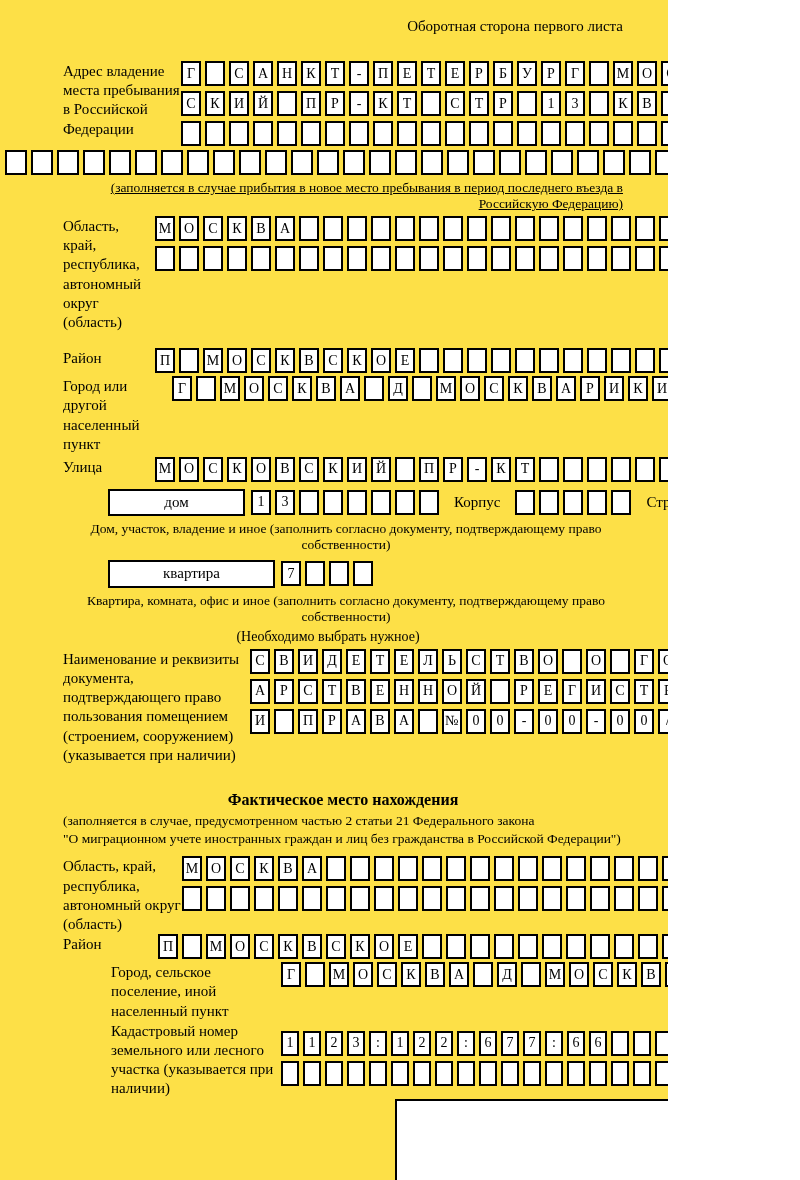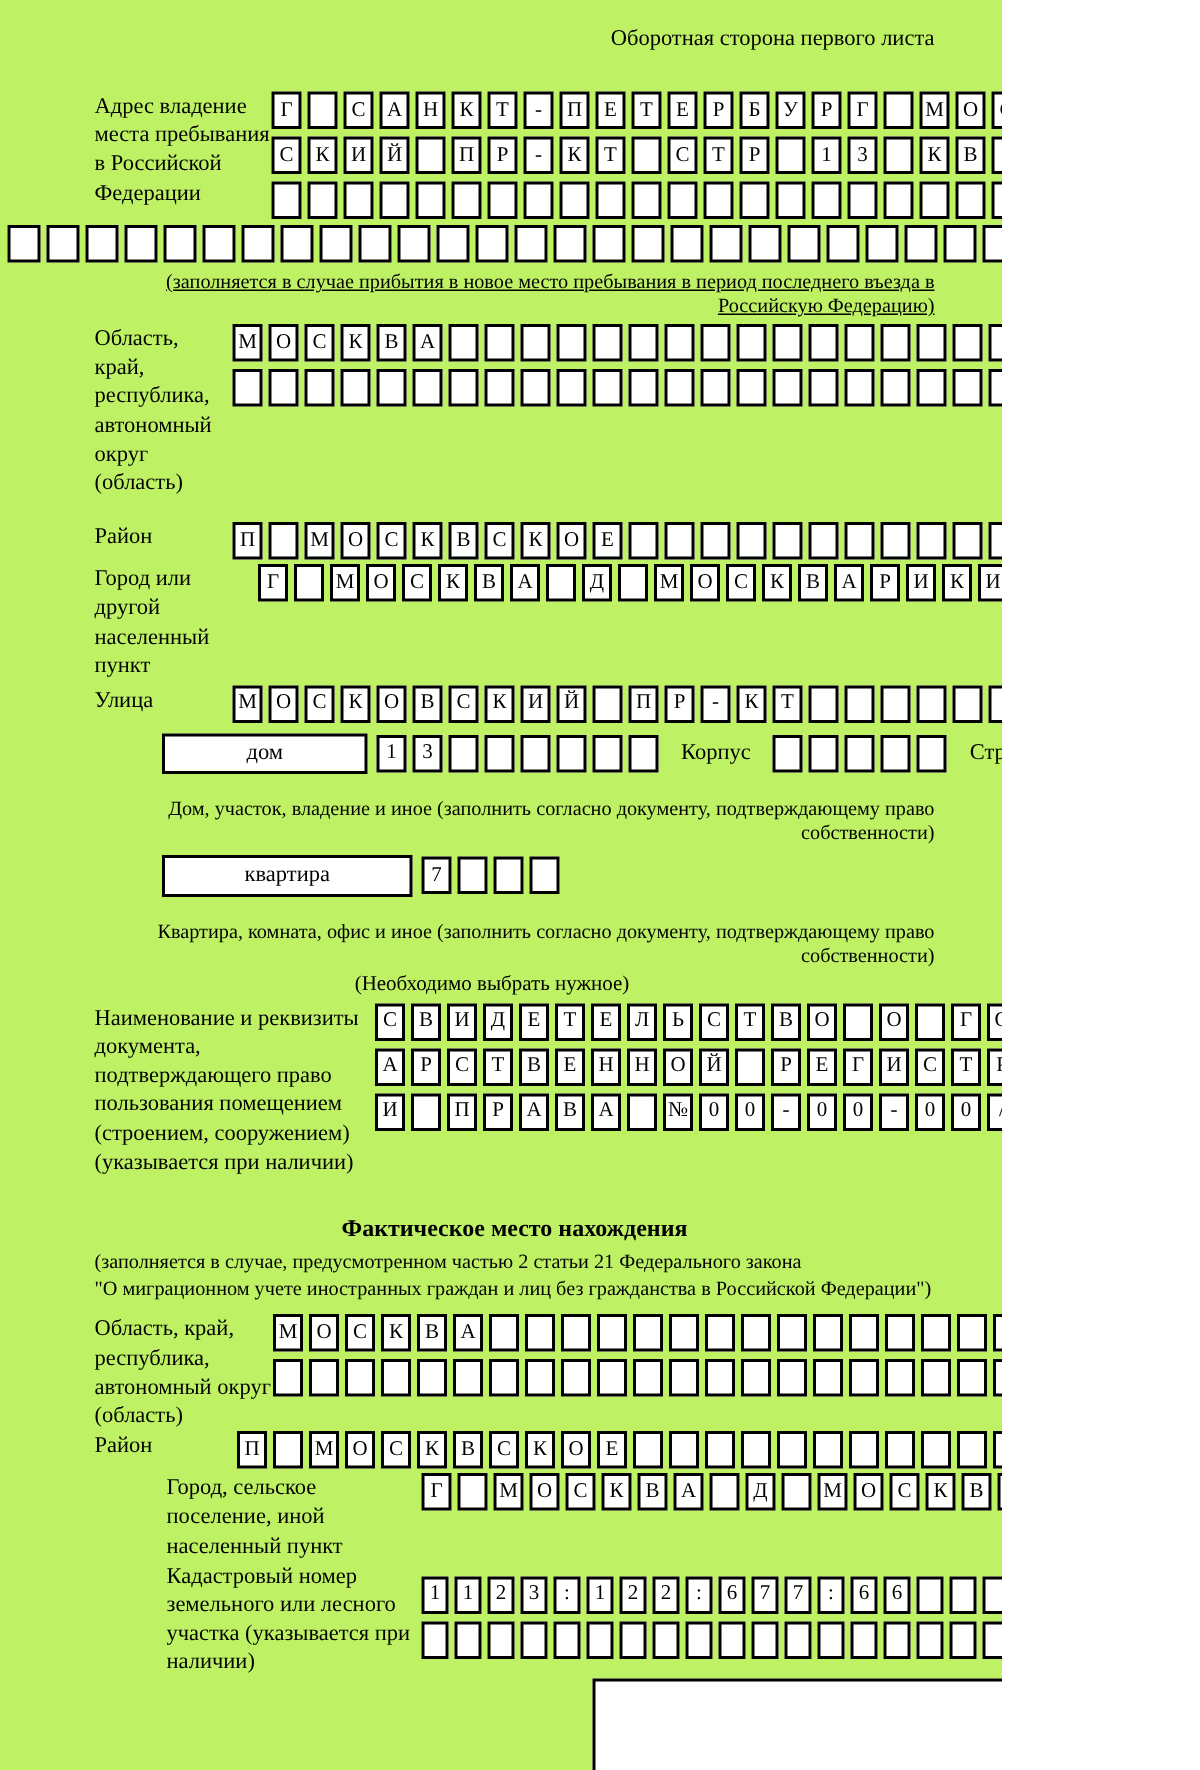--- a/index.html
+++ b/index.html
@@ -1,36 +1,36 @@
 <!DOCTYPE html>
 <html><head>
 <meta charset="utf-8">
 <style>
   * { margin:0; padding:0; box-sizing:border-box; }
   body { background:#fff; font-family:"Liberation Serif","DejaVu Serif",serif; color:#000; }
-  .sheet { width:668px; height:1180px; padding:18px 45px 8px 63px; background:#bef264; overflow:hidden; }
+  .sheet { width:668px; height:1180px; padding:18px 45px 8px 63px; background:#fde047; overflow:hidden; }
 
   .side-note { text-align:right; font-size:15px; }
 
   .field { display:flex; align-items:flex-start; }
   .flabel { flex:none; font-size:15px; line-height:1.28; padding-top:1px; }
   .w92 { width:92px; } .w109 { width:109px; } .w118 { width:118px; }
   .w95 { width:95px; } .w119 { width:119px; } .w170 { width:170px;margin-left:48px; } .w187 { width:187px; }
 
   .cellcol { display:flex; flex-direction:column; gap:5px; }
   .cellrow { display:flex; gap:4px; }
   .cell { flex:none; width:20px; height:25px; border:2px solid #000; background:#fff;
           display:flex; align-items:center; justify-content:center;
           font-size:14px; line-height:1; }
   .fullrow { margin-left:-58px; margin-top:4px; }
   .fullrow .cell { width:22px; }
   .narrow .cell { width:18px; }
 
   .caption { font-size:13.5px; text-align:right; margin-top:5px;text-decoration:underline; }
-  .caption-left { font-size:13.5px; text-align:right; margin-top:15px; padding-left:6px; }
+  .caption-left { font-size:13.5px; text-align:center; margin-top:5px; padding-left:6px; }
   .sec-title { text-align:center; font-weight:bold; font-size:16px; margin-top:5px; }
 
   .house-row { display:flex; align-items:center; gap:6px; margin-top:7px;padding-left:45px; }
   .widebox { flex:none; border:2px solid #000; height:27px; display:flex; align-items:center;
              justify-content:center; font-size:15px; background:#fff; }
   .dom-box { width:137px; } .kv-box { width:167px; height:28px; }
   .inline-label { font-size:15px; padding:0 9px; white-space:nowrap; }
 
   .stay-row { display:flex; align-items:center; margin-top:6px; font-size:15px; }
   .checkbox { flex:none; width:22px; height:26px; border:2px solid #000; display:flex;

